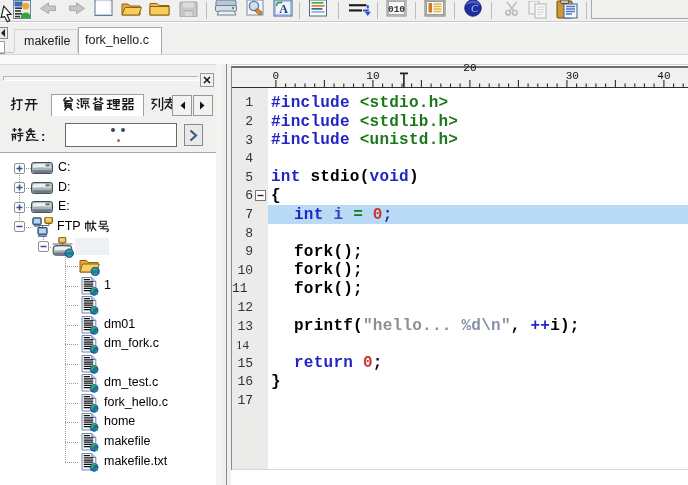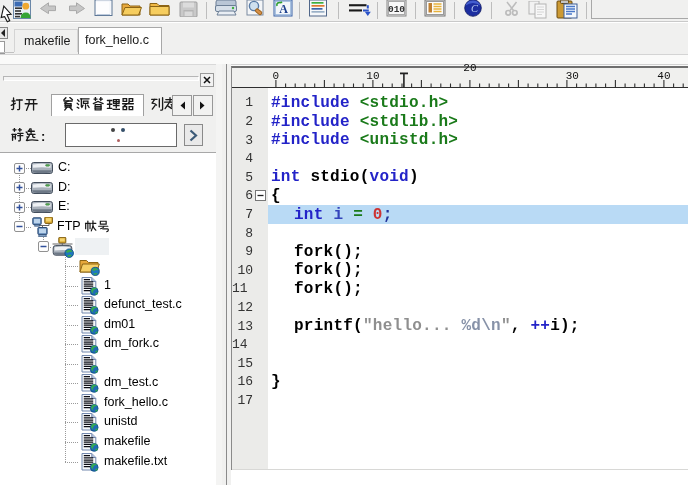--- a/index.html
+++ b/index.html
@@ -387,21 +387,20 @@
 </svg>
 <div class="abs" style="left:104px;top:277.6px;width:130px;height:16px;font-size:12.5px;color:#000;white-space:nowrap;overflow:hidden">1</div>
 <svg class="abs" style="left:81px;top:296.15px" width="19" height="19" viewBox="0 0 19 19">
 <path d="M1 0.5 H10.8 L14.8 4.5 V17 H1 Z" fill="#f6f8fa" stroke="#7388ae"></path>
 <path d="M10.8 0.5 L10.8 4.5 L14.8 4.5" fill="#b6c4da" stroke="#7388ae"></path>
 <path d="M2.8 2.6 h6.2 M2.8 4.8 h9.4 M2.8 7 h9.4 M2.8 9.2 h9.4 M2.8 11.4 h9.4 M2.8 13.6 h7" stroke="#0c0c14" stroke-width="1.25"></path>
 <circle cx="13.2" cy="14.4" r="3.9" fill="#1e6cb4" stroke="#0c4a80" stroke-width="0.8"></circle>
 <path d="M9.9 13.4 Q10.5 10.9 13.4 10.6 Q15.6 10.7 16.2 12 Q13.8 11.8 12.6 13.4 Q11.4 15 12.2 16.4 Q10.3 15.6 9.9 13.4 Z" fill="#34a852"></path>
 <path d="M14.2 16.2 Q15.8 15.2 17 15.8 Q16.4 17.6 14.8 17.9 Z" fill="#34a852"></path>
 </svg>
-<div class="abs" style="left:104px;top:297.15px;width:130px;height:16px;font-size:12.5px;color:#000;white-space:nowrap;overflow:hidden">defunct_test.c</div>
 <svg class="abs" style="left:81px;top:315.70000000000005px" width="19" height="19" viewBox="0 0 19 19">
 <path d="M1 0.5 H10.8 L14.8 4.5 V17 H1 Z" fill="#f6f8fa" stroke="#7388ae"></path>
 <path d="M10.8 0.5 L10.8 4.5 L14.8 4.5" fill="#b6c4da" stroke="#7388ae"></path>
 <path d="M2.8 2.6 h6.2 M2.8 4.8 h9.4 M2.8 7 h9.4 M2.8 9.2 h9.4 M2.8 11.4 h9.4 M2.8 13.6 h7" stroke="#0c0c14" stroke-width="1.25"></path>
 <circle cx="13.2" cy="14.4" r="3.9" fill="#1e6cb4" stroke="#0c4a80" stroke-width="0.8"></circle>
 <path d="M9.9 13.4 Q10.5 10.9 13.4 10.6 Q15.6 10.7 16.2 12 Q13.8 11.8 12.6 13.4 Q11.4 15 12.2 16.4 Q10.3 15.6 9.9 13.4 Z" fill="#34a852"></path>
 <path d="M14.2 16.2 Q15.8 15.2 17 15.8 Q16.4 17.6 14.8 17.9 Z" fill="#34a852"></path>
 </svg>
 <div class="abs" style="left:104px;top:316.70000000000005px;width:130px;height:16px;font-size:12.5px;color:#000;white-space:nowrap;overflow:hidden">dm01</div>
 <svg class="abs" style="left:81px;top:335.25px" width="19" height="19" viewBox="0 0 19 19">
@@ -440,21 +439,21 @@
 </svg>
 <div class="abs" style="left:104px;top:394.90000000000003px;width:130px;height:16px;font-size:12.5px;color:#000;white-space:nowrap;overflow:hidden">fork_hello.c</div>
 <svg class="abs" style="left:81px;top:413.45000000000005px" width="19" height="19" viewBox="0 0 19 19">
 <path d="M1 0.5 H10.8 L14.8 4.5 V17 H1 Z" fill="#f6f8fa" stroke="#7388ae"></path>
 <path d="M10.8 0.5 L10.8 4.5 L14.8 4.5" fill="#b6c4da" stroke="#7388ae"></path>
 <path d="M2.8 2.6 h6.2 M2.8 4.8 h9.4 M2.8 7 h9.4 M2.8 9.2 h9.4 M2.8 11.4 h9.4 M2.8 13.6 h7" stroke="#0c0c14" stroke-width="1.25"></path>
 <circle cx="13.2" cy="14.4" r="3.9" fill="#1e6cb4" stroke="#0c4a80" stroke-width="0.8"></circle>
 <path d="M9.9 13.4 Q10.5 10.9 13.4 10.6 Q15.6 10.7 16.2 12 Q13.8 11.8 12.6 13.4 Q11.4 15 12.2 16.4 Q10.3 15.6 9.9 13.4 Z" fill="#34a852"></path>
 <path d="M14.2 16.2 Q15.8 15.2 17 15.8 Q16.4 17.6 14.8 17.9 Z" fill="#34a852"></path>
 </svg>
-<div class="abs" style="left:104px;top:414.45000000000005px;width:130px;height:16px;font-size:12.5px;color:#000;white-space:nowrap;overflow:hidden">unistd</div>
+<div class="abs" style="left:104px;top:414.45000000000005px;width:130px;height:16px;font-size:12.5px;color:#000;white-space:nowrap;overflow:hidden">home</div>
 <svg class="abs" style="left:81px;top:433.0px" width="19" height="19" viewBox="0 0 19 19">
 <path d="M1 0.5 H10.8 L14.8 4.5 V17 H1 Z" fill="#f6f8fa" stroke="#7388ae"></path>
 <path d="M10.8 0.5 L10.8 4.5 L14.8 4.5" fill="#b6c4da" stroke="#7388ae"></path>
 <path d="M2.8 2.6 h6.2 M2.8 4.8 h9.4 M2.8 7 h9.4 M2.8 9.2 h9.4 M2.8 11.4 h9.4 M2.8 13.6 h7" stroke="#0c0c14" stroke-width="1.25"></path>
 <circle cx="13.2" cy="14.4" r="3.9" fill="#1e6cb4" stroke="#0c4a80" stroke-width="0.8"></circle>
 <path d="M9.9 13.4 Q10.5 10.9 13.4 10.6 Q15.6 10.7 16.2 12 Q13.8 11.8 12.6 13.4 Q11.4 15 12.2 16.4 Q10.3 15.6 9.9 13.4 Z" fill="#34a852"></path>
 <path d="M14.2 16.2 Q15.8 15.2 17 15.8 Q16.4 17.6 14.8 17.9 Z" fill="#34a852"></path>
 </svg>
 <div class="abs" style="left:104px;top:434.0px;width:130px;height:16px;font-size:12.5px;color:#000;white-space:nowrap;overflow:hidden">makefile</div>
 <svg class="abs" style="left:81px;top:452.55px" width="19" height="19" viewBox="0 0 19 19">
@@ -535,31 +534,32 @@
 <div class="abs" style="left:232px;top:151.2px;width:21px;height:15px;font-size:13px;color:#333;text-align:right;font-family:'Liberation Mono',monospace">4</div>
 <div class="abs" style="left:232px;top:169.8px;width:21px;height:15px;font-size:13px;color:#333;text-align:right;font-family:'Liberation Mono',monospace">5</div>
 <div class="abs" style="left:232px;top:188.4px;width:21px;height:15px;font-size:13px;color:#333;text-align:right;font-family:'Liberation Mono',monospace">6</div>
 <div class="abs" style="left:232px;top:207.0px;width:21px;height:15px;font-size:13px;color:#333;text-align:right;font-family:'Liberation Mono',monospace">7</div>
 <div class="abs" style="left:232px;top:225.6px;width:21px;height:15px;font-size:13px;color:#333;text-align:right;font-family:'Liberation Mono',monospace">8</div>
 <div class="abs" style="left:232px;top:244.2px;width:21px;height:15px;font-size:13px;color:#333;text-align:right;font-family:'Liberation Mono',monospace">9</div>
 <div class="abs" style="left:232px;top:262.8px;width:21px;height:15px;font-size:13px;color:#333;text-align:right;font-family:'Liberation Mono',monospace">10</div>
 <div class="abs" style="left:232px;top:281.4px;width:21px;height:15px;font-size:13px;color:#333;font-family:'Liberation Mono',monospace">11</div>
 <div class="abs" style="left:232px;top:300.0px;width:21px;height:15px;font-size:13px;color:#333;text-align:right;font-family:'Liberation Mono',monospace">12</div>
 <div class="abs" style="left:232px;top:318.6px;width:21px;height:15px;font-size:13px;color:#333;text-align:right;font-family:'Liberation Mono',monospace">13</div>
-<div class="abs" style="left:232px;top:337.2px;width:21px;height:15px;font-size:13px;color:#333;text-align:left;font-family:Liberation Mono, monospace">14</div>
+<div class="abs" style="left:232px;top:337.2px;width:21px;height:15px;font-size:13px;color:#333;text-align:center;font-family:Liberation Serif, serif">14</div>
 <div class="abs" style="left:232px;top:355.8px;width:21px;height:15px;font-size:13px;color:#333;text-align:right;font-family:'Liberation Mono',monospace">15</div>
 <div class="abs" style="left:232px;top:374.4px;width:21px;height:15px;font-size:13px;color:#333;text-align:right;font-family:'Liberation Mono',monospace">16</div>
 <div class="abs" style="left:232px;top:393.0px;width:21px;height:15px;font-size:13px;color:#333;text-align:right;font-family:'Liberation Mono',monospace">17</div>
 <div class="abs" style="left:255px;top:190.4px;width:11px;height:11px;background:#fff;border:1px solid #777"></div>
 <svg class="abs" style="left:256px;top:191.4px" width="9" height="9" viewBox="0 0 9 9">
       <path d="M1.5 4.5 H7.5" stroke="#222" stroke-width="1.3" fill="none"></path>
     </svg>
 <div class="abs mono" style="left:271.0px;top:93.9px;height:18px;font-size:16px;font-weight:bold;white-space:pre;letter-spacing:0.25px"><span style="color:#2323c8">#include </span><span style="color:#1a7a1a">&lt;stdio.h&gt;</span></div>
 <div class="abs mono" style="left:271.0px;top:112.5px;height:18px;font-size:16px;font-weight:bold;white-space:pre;letter-spacing:0.25px"><span style="color:#2323c8">#include </span><span style="color:#1a7a1a">&lt;stdlib.h&gt;</span></div>
 <div class="abs mono" style="left:271.0px;top:131.1px;height:18px;font-size:16px;font-weight:bold;white-space:pre;letter-spacing:0.25px"><span style="color:#2323c8">#include </span><span style="color:#1a7a1a">&lt;unistd.h&gt;</span></div>
 <div class="abs mono" style="left:271.0px;top:168.3px;height:18px;font-size:16px;font-weight:bold;white-space:pre;letter-spacing:0.25px"><span style="color:#2323c8">int</span><span style="color:#000"> stdio</span><span style="color:#000">(</span><span style="color:#2323c8">void</span><span style="color:#000">)</span></div>
 <div class="abs mono" style="left:271.0px;top:186.9px;height:18px;font-size:16px;font-weight:bold;white-space:pre;letter-spacing:0.25px"><span style="color:#000">{</span></div>
 <div class="abs mono" style="left:294.0px;top:205.5px;height:18px;font-size:16px;font-weight:bold;white-space:pre;letter-spacing:0.25px"><span style="color:#2323c8">int</span><span style="color:#000"> </span><span style="color:#3344bb">i</span><span style="color:#000"> </span><span style="color:#1a7a1a">=</span><span style="color:#000"> </span><span style="color:#cc3333">0</span><span style="color:#223399">;</span></div>
 <div class="abs mono" style="left:294.0px;top:242.7px;height:18px;font-size:16px;font-weight:bold;white-space:pre;letter-spacing:0.25px"><span style="color:#000">fork();</span></div>
 <div class="abs mono" style="left:294.0px;top:261.3px;height:18px;font-size:16px;font-weight:bold;white-space:pre;letter-spacing:0.25px"><span style="color:#000">fork();</span></div>
 <div class="abs mono" style="left:294.0px;top:279.9px;height:18px;font-size:16px;font-weight:bold;white-space:pre;letter-spacing:0.25px"><span style="color:#000">fork();</span></div>
 <div class="abs mono" style="left:294.0px;top:317.1px;height:18px;font-size:16px;font-weight:bold;white-space:pre;letter-spacing:0.25px"><span style="color:#000">printf(</span><span style="color:#8f8f8f">"hello... </span><span style="color:#8792a8">%d\n</span><span style="color:#8f8f8f">"</span><span style="color:#000">, </span><span style="color:#2323c8">++</span><span style="color:#000">i);</span></div>
+<div class="abs mono" style="left:294.0px;top:354.3px;height:18px;font-size:16px;font-weight:bold;white-space:pre;letter-spacing:0.25px"><span style="color:#2323c8">return</span><span style="color:#000"> </span><span style="color:#cc3333">0</span><span style="color:#000">;</span></div>
 <div class="abs mono" style="left:271.0px;top:372.9px;height:18px;font-size:16px;font-weight:bold;white-space:pre;letter-spacing:0.25px"><span style="color:#000">}</span></div>
 </div>
 </body></html>

